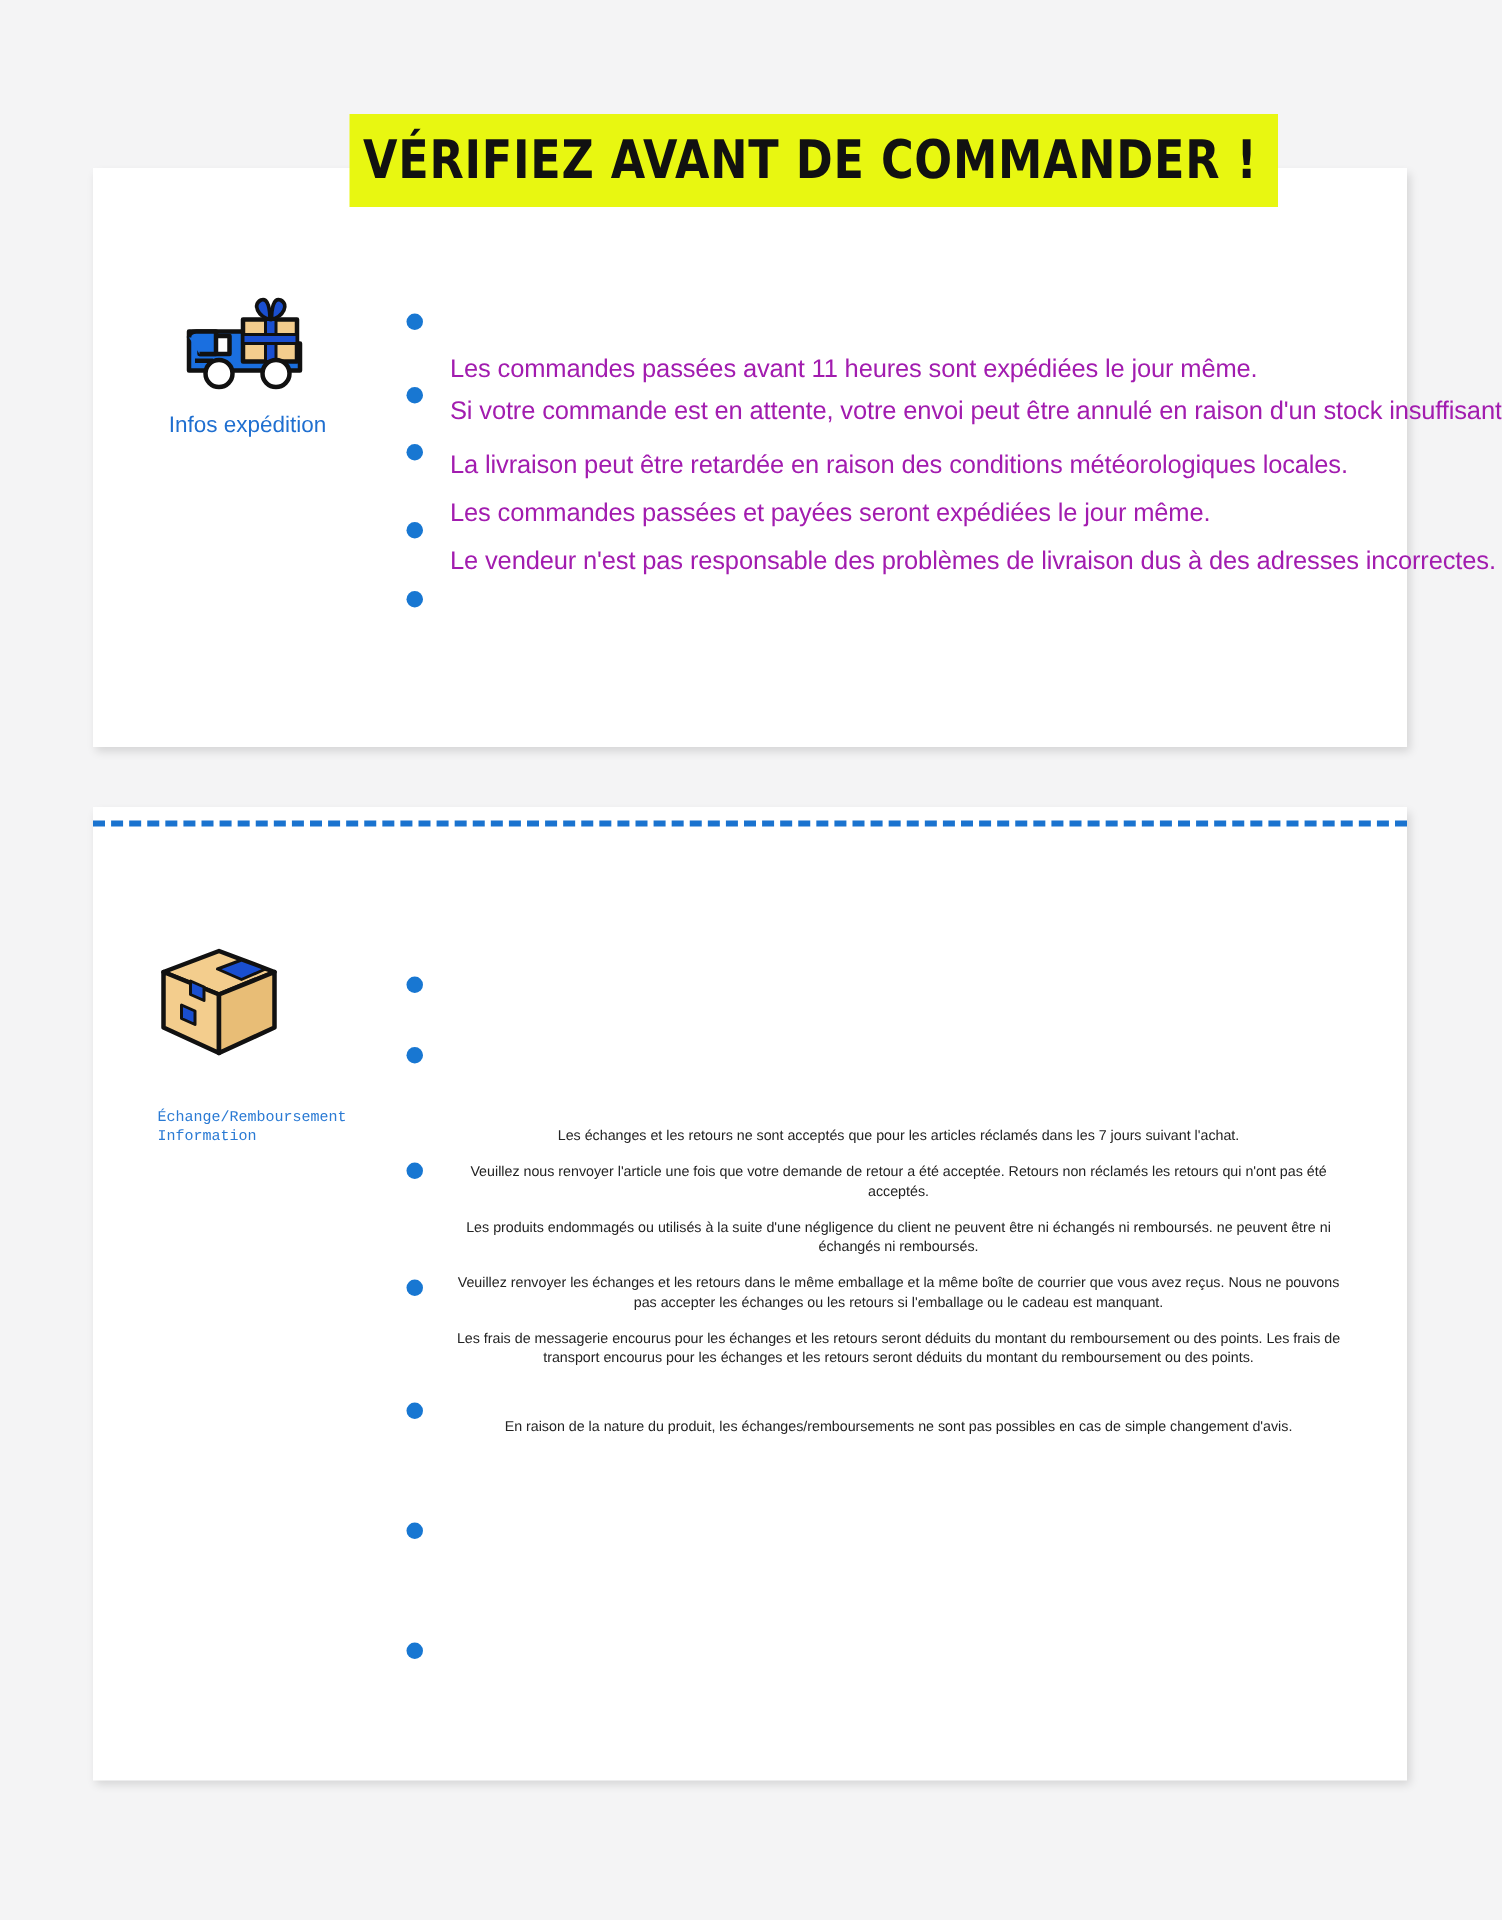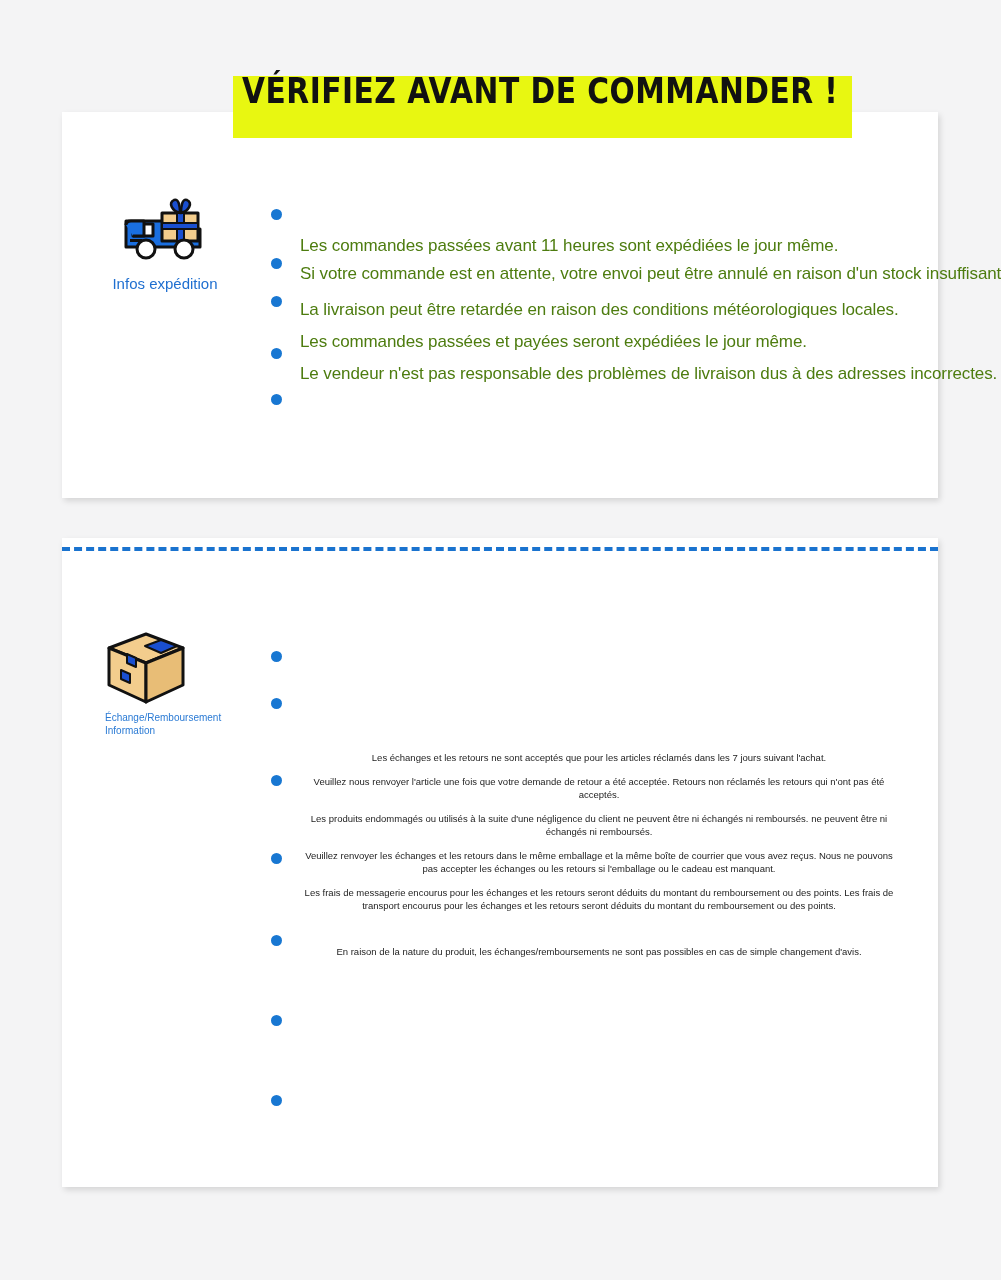--- a/index.html
+++ b/index.html
@@ -23,20 +23,21 @@
 
   
   .title-wrap {
     position: absolute;
     left: 233px;
     top: 76px;
     height: 62px;
     background: #e8f711;
     padding: 0 8px 0 9px;
     display: flex;
+    align-items: center;
     z-index: 5;
   }
   .title-text {
     font-family: "DejaVu Sans", sans-serif;
     font-weight: bold;
     font-size: 30px;
     letter-spacing: 0.5px;
     color: #111111;
     white-space: nowrap;
     transform: scaleY(1.18) scaleX(0.99);
@@ -83,38 +84,39 @@
 
   .icon-label {
     color: #1f6fd0;
     font-size: 15px;
     margin-top: 12px;
     line-height: 1.25;
   }
   .icon-label.small {
     font-size: 10px;
     color: #2a7ad4;
-    margin-top: 4px;
+    margin-top: 32px;
+    font-family: Liberation Mono, monospace;
   }
 
   
   .bullet {
     position: absolute;
     width: 11px;
     height: 11px;
     border-radius: 50%;
     background: #1877d2;
   }
 
   
   .big-line {
     position: absolute;
     left: 300px;
     font-size: 17px;
-    color: #4d7c0f;
+    color: #a21caf;
     white-space: nowrap;
     letter-spacing: -0.1px;
   }
 
   
   .small-block {
     position: absolute;
     left: 299px;
     width: 600px;
     font-size: 9.5px;

